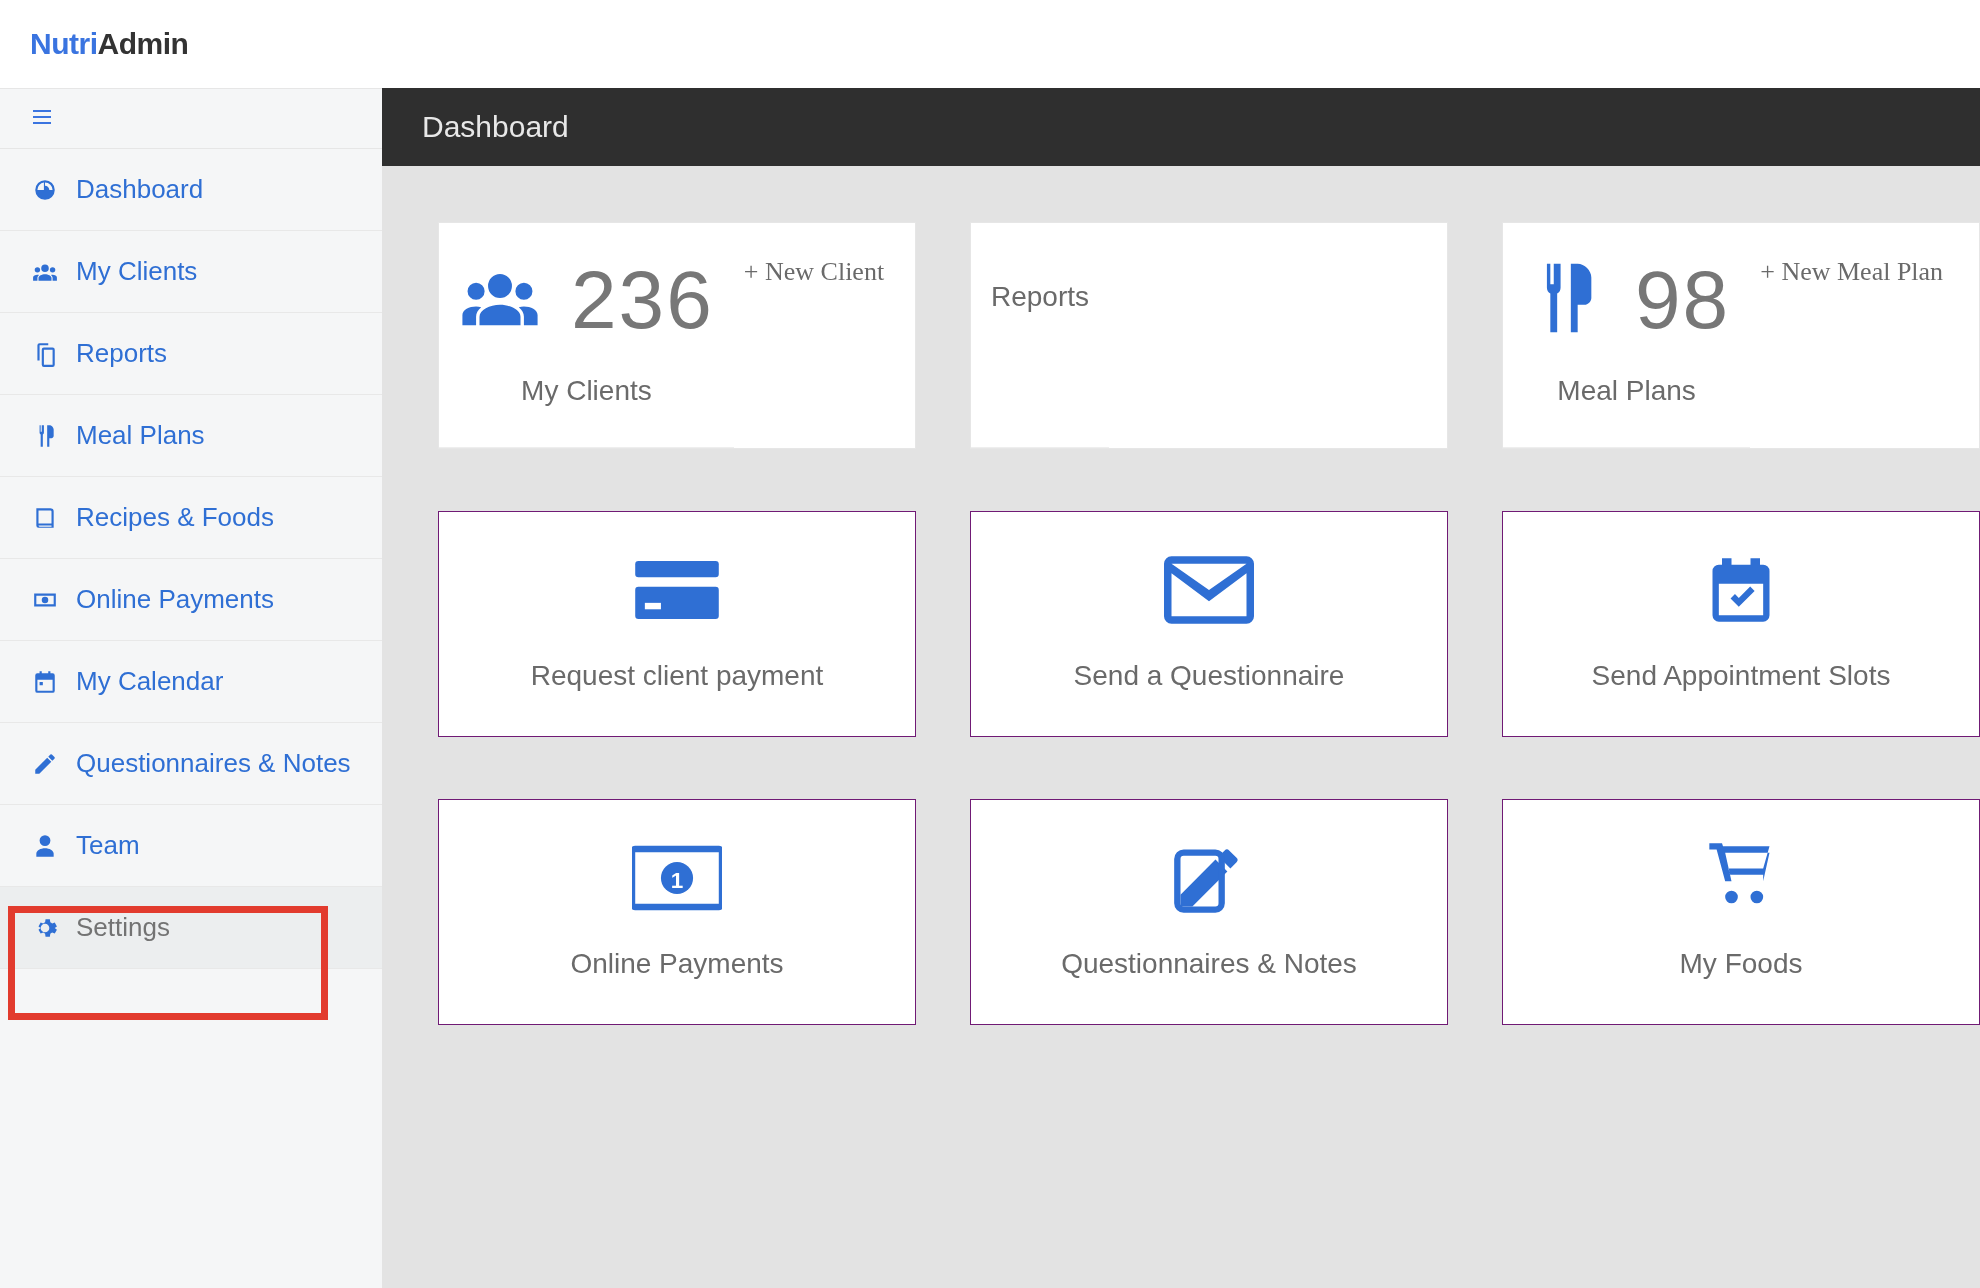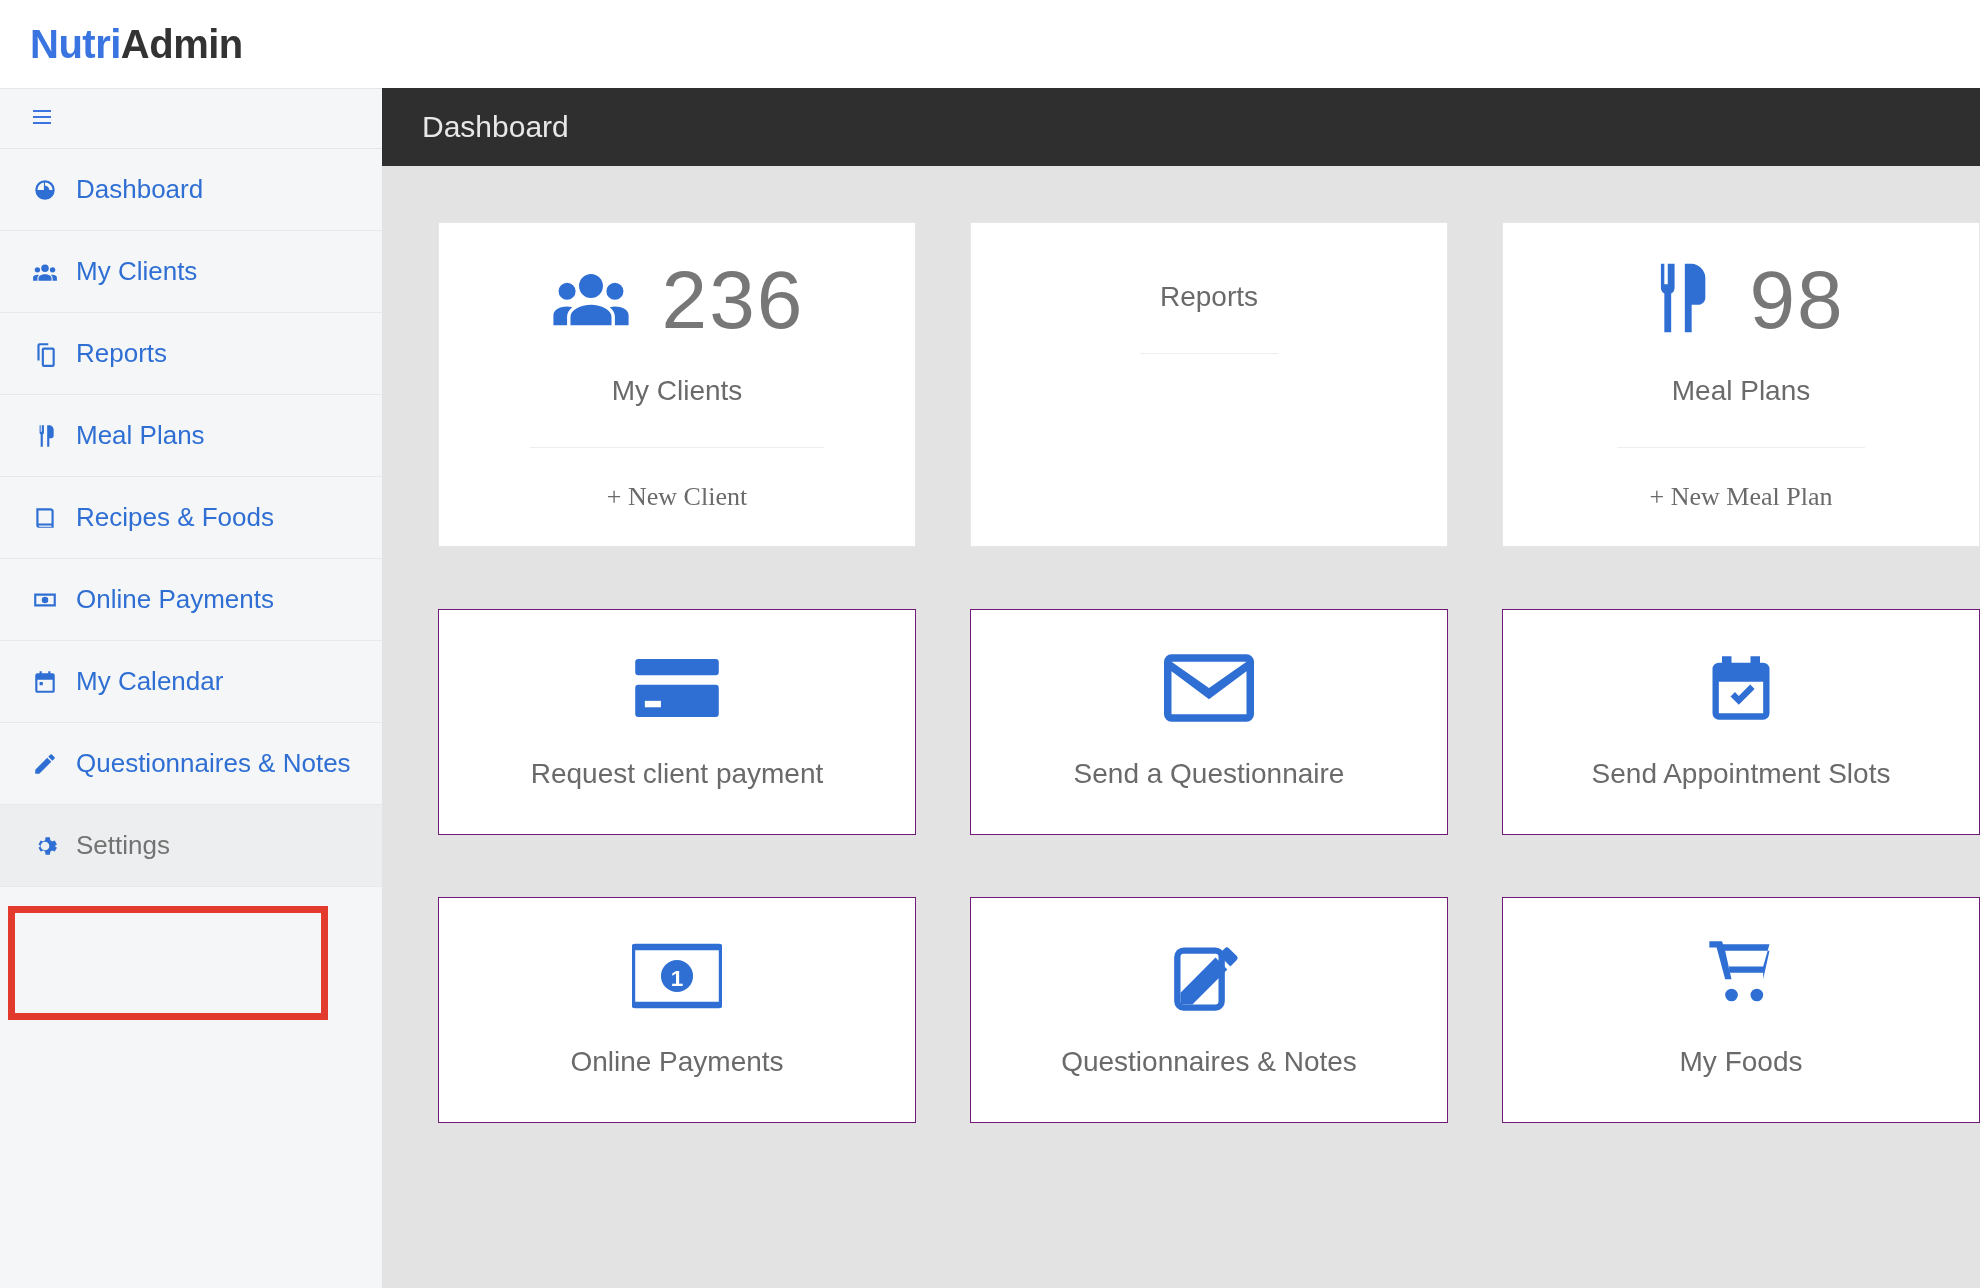--- a/index.html
+++ b/index.html
@@ -11,21 +11,21 @@
     overflow: hidden;
   }
   .header {
     height: 88px;
     padding: 0 30px;
     display: flex;
     align-items: center;
     background: #fff;
   }
   .brand {
-    font-size: 40px;
+    font-size: 30px;
     font-weight: 600;
     letter-spacing: -0.5px;
     text-align: center;
   }
   .brand .b1 { color: #3a74e0; }
   .brand .b2 { color: #333; }
   .layout {
     display: flex;
     height: calc(100% - 88px);
   }
@@ -89,23 +89,22 @@
   .cards-row {
     display: flex;
     gap: 54px;
     margin-bottom: 62px;
   }
   .stat-card {
     width: 478px;
     background: #fff;
     border: 1px solid #e6e6e6;
     display: flex;
-    flex-direction: column;
+    flex-direction: row;
     flex-shrink: 0;
-    align-items: center;
   }
   .stat-top {
     display: flex;
     flex-direction: column;
     align-items: center;
     padding: 30px 20px 40px;
     border-bottom: 1px solid #eee;
   }
   .stat-figure {
     display: flex;
@@ -236,20 +235,28 @@
 
     <div class="nav-item">
       <span class="icon">
         <svg viewBox="0 0 24 24">
             <path d="M3 17.25V21h3.75L17.8 9.94l-3.75-3.75L3 17.25zM20.7 7.04a1 1 0 000-1.41l-2.34-2.34a1 1 0 00-1.41 0L15 5.24l3.75 3.75 1.95-1.95z"></path>
           </svg>
       </span>
       <span>Questionnaires &amp; Notes</span>
     </div>
 
+    <div class="nav-item">
+      <span class="icon">
+        <svg viewBox="0 0 24 24">
+            <path d="M12 2a5 5 0 100 10 5 5 0 000-10zm0 12c-4 0-8 2-8 5v3h16v-3c0-3-4-5-8-5z"></path>
+          </svg>
+      </span>
+      <span>Team</span>
+    </div>
 
     <div class="nav-item active">
       <span class="icon">
         <svg viewBox="0 0 24 24">
             <path d="M12 8a4 4 0 100 8 4 4 0 000-8zm9 4l2 1.5-2 3.5-2.4-.8a7 7 0 01-1.7 1l-.4 2.8h-4l-.4-2.8a7 7 0 01-1.7-1L8 17l-2-3.5L8 12l-2-1.5L8 7l2.4.8a7 7 0 011.7-1l.4-2.8h4l.4 2.8a7 7 0 011.7 1L21 7l2 3.5L21 12z"></path>
           </svg>
       </span>
       <span>Settings</span>
     </div>
   </div>

